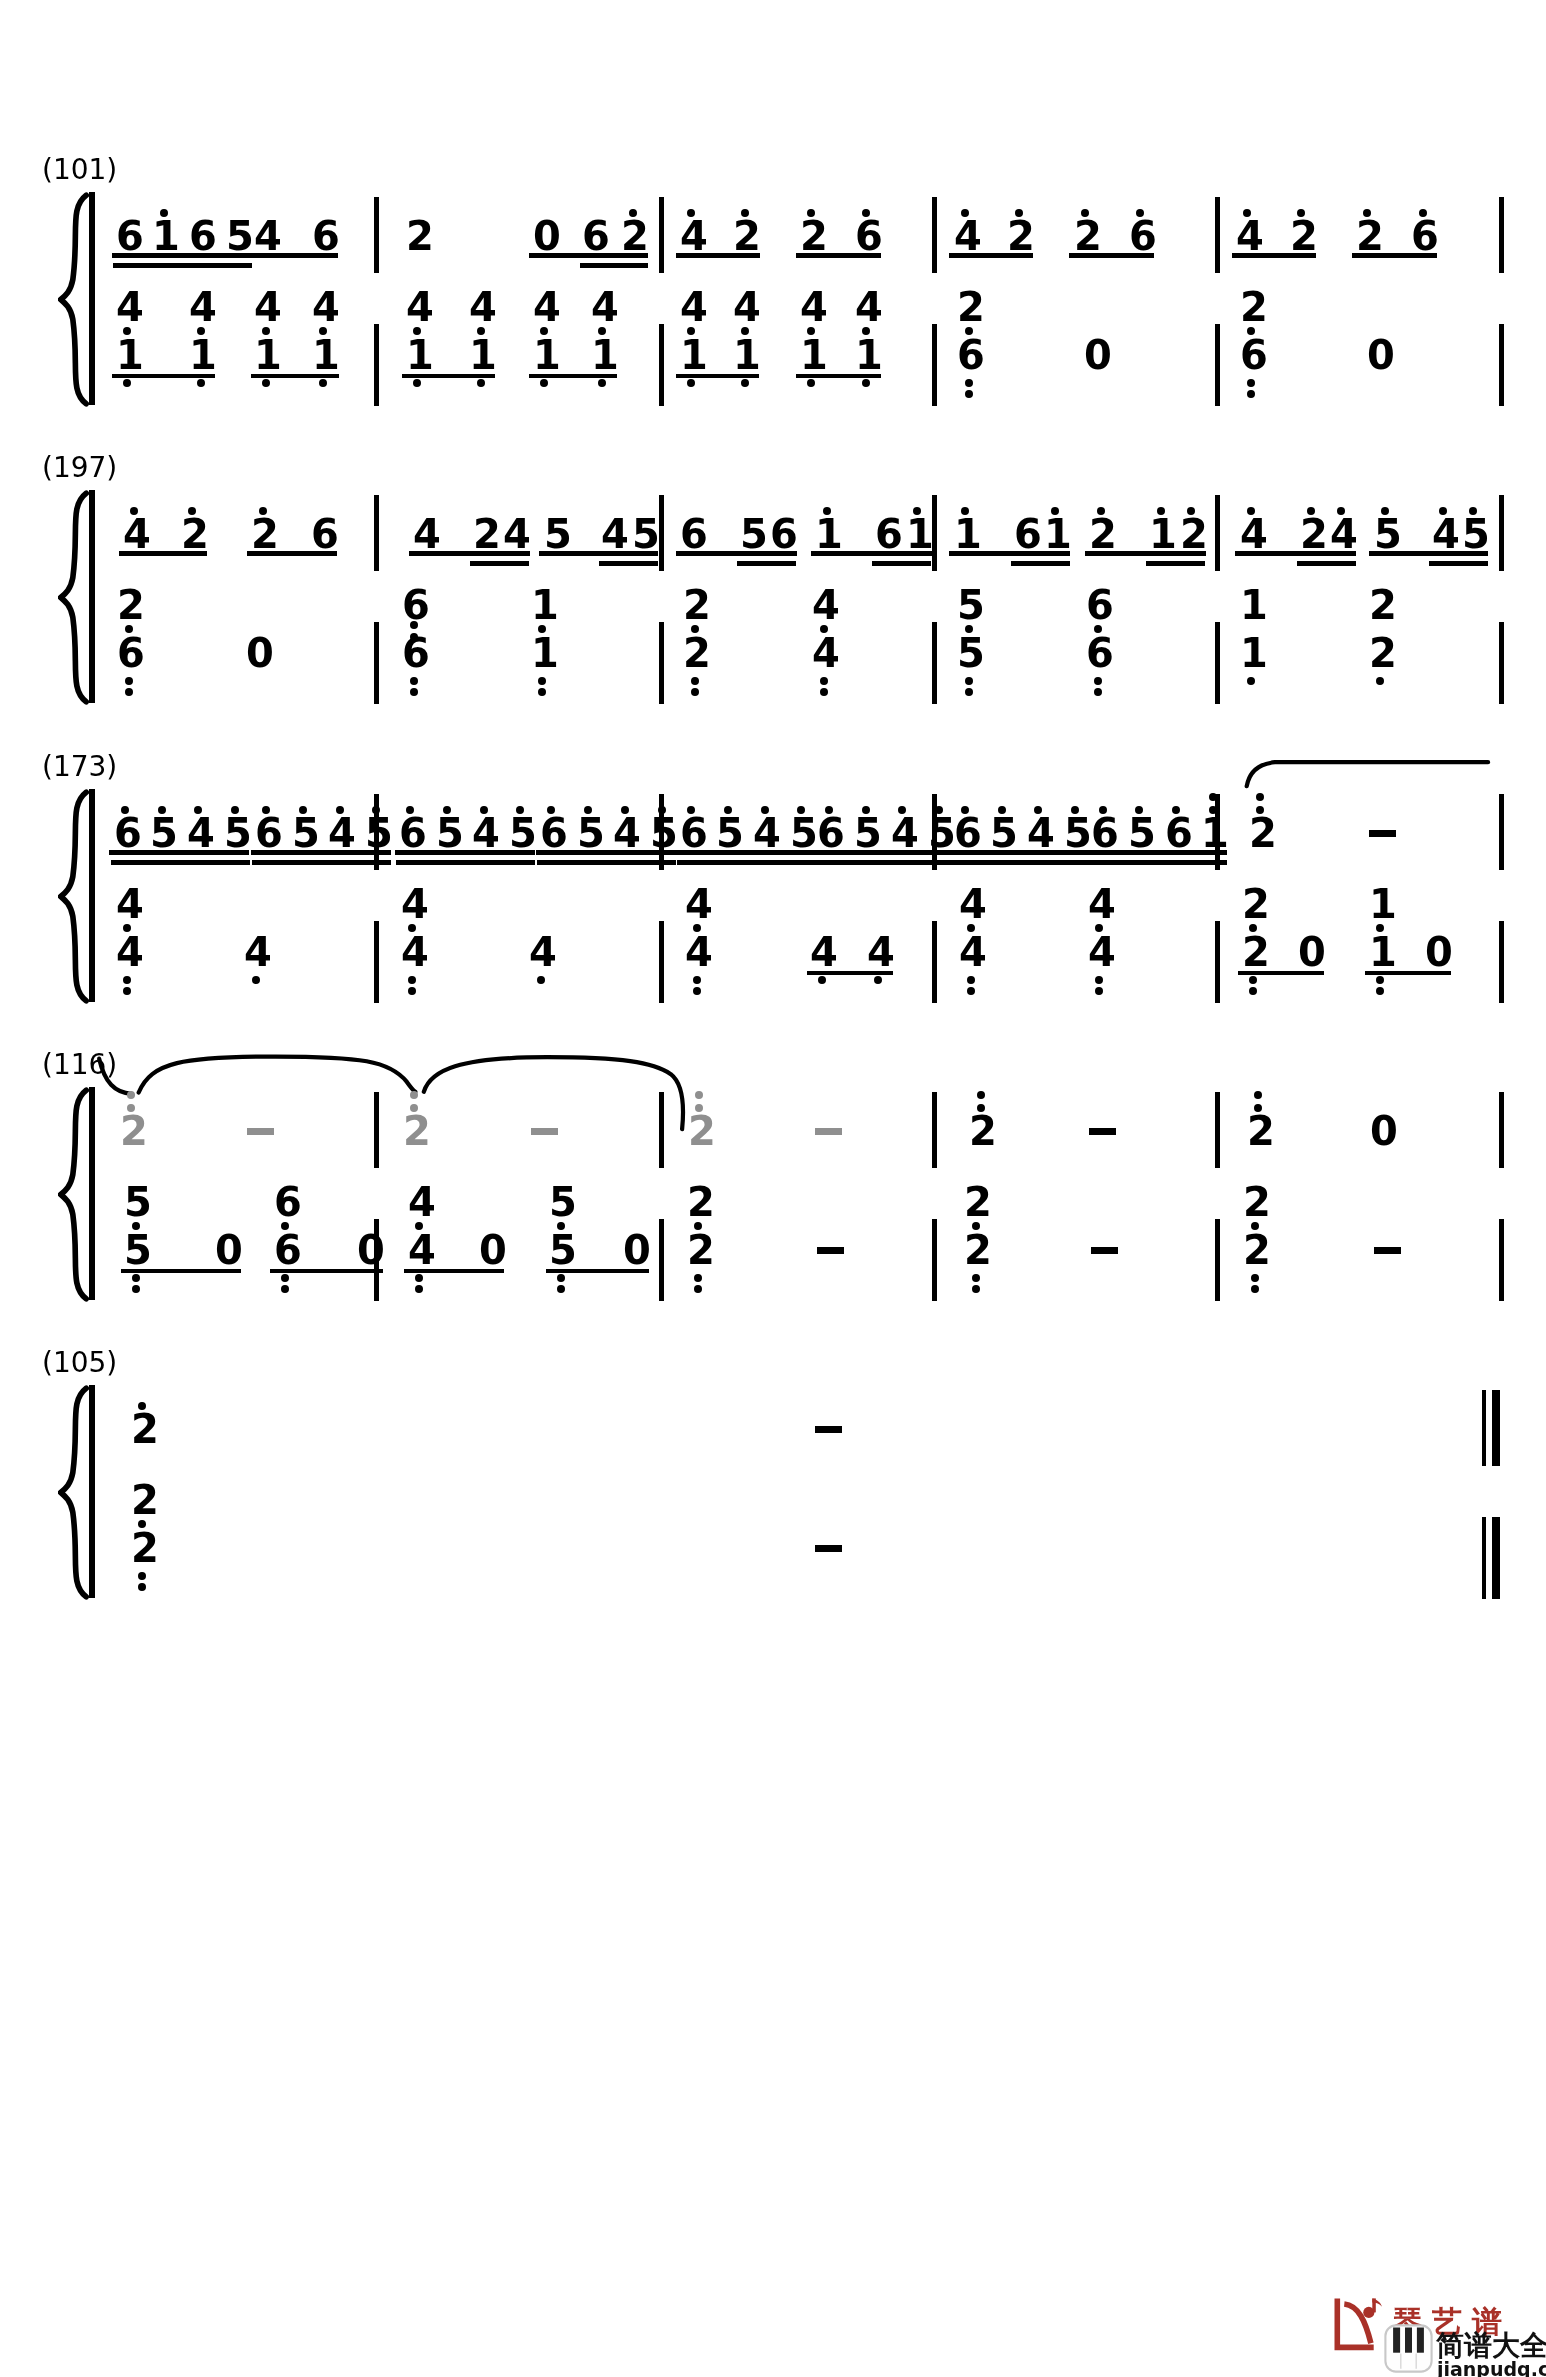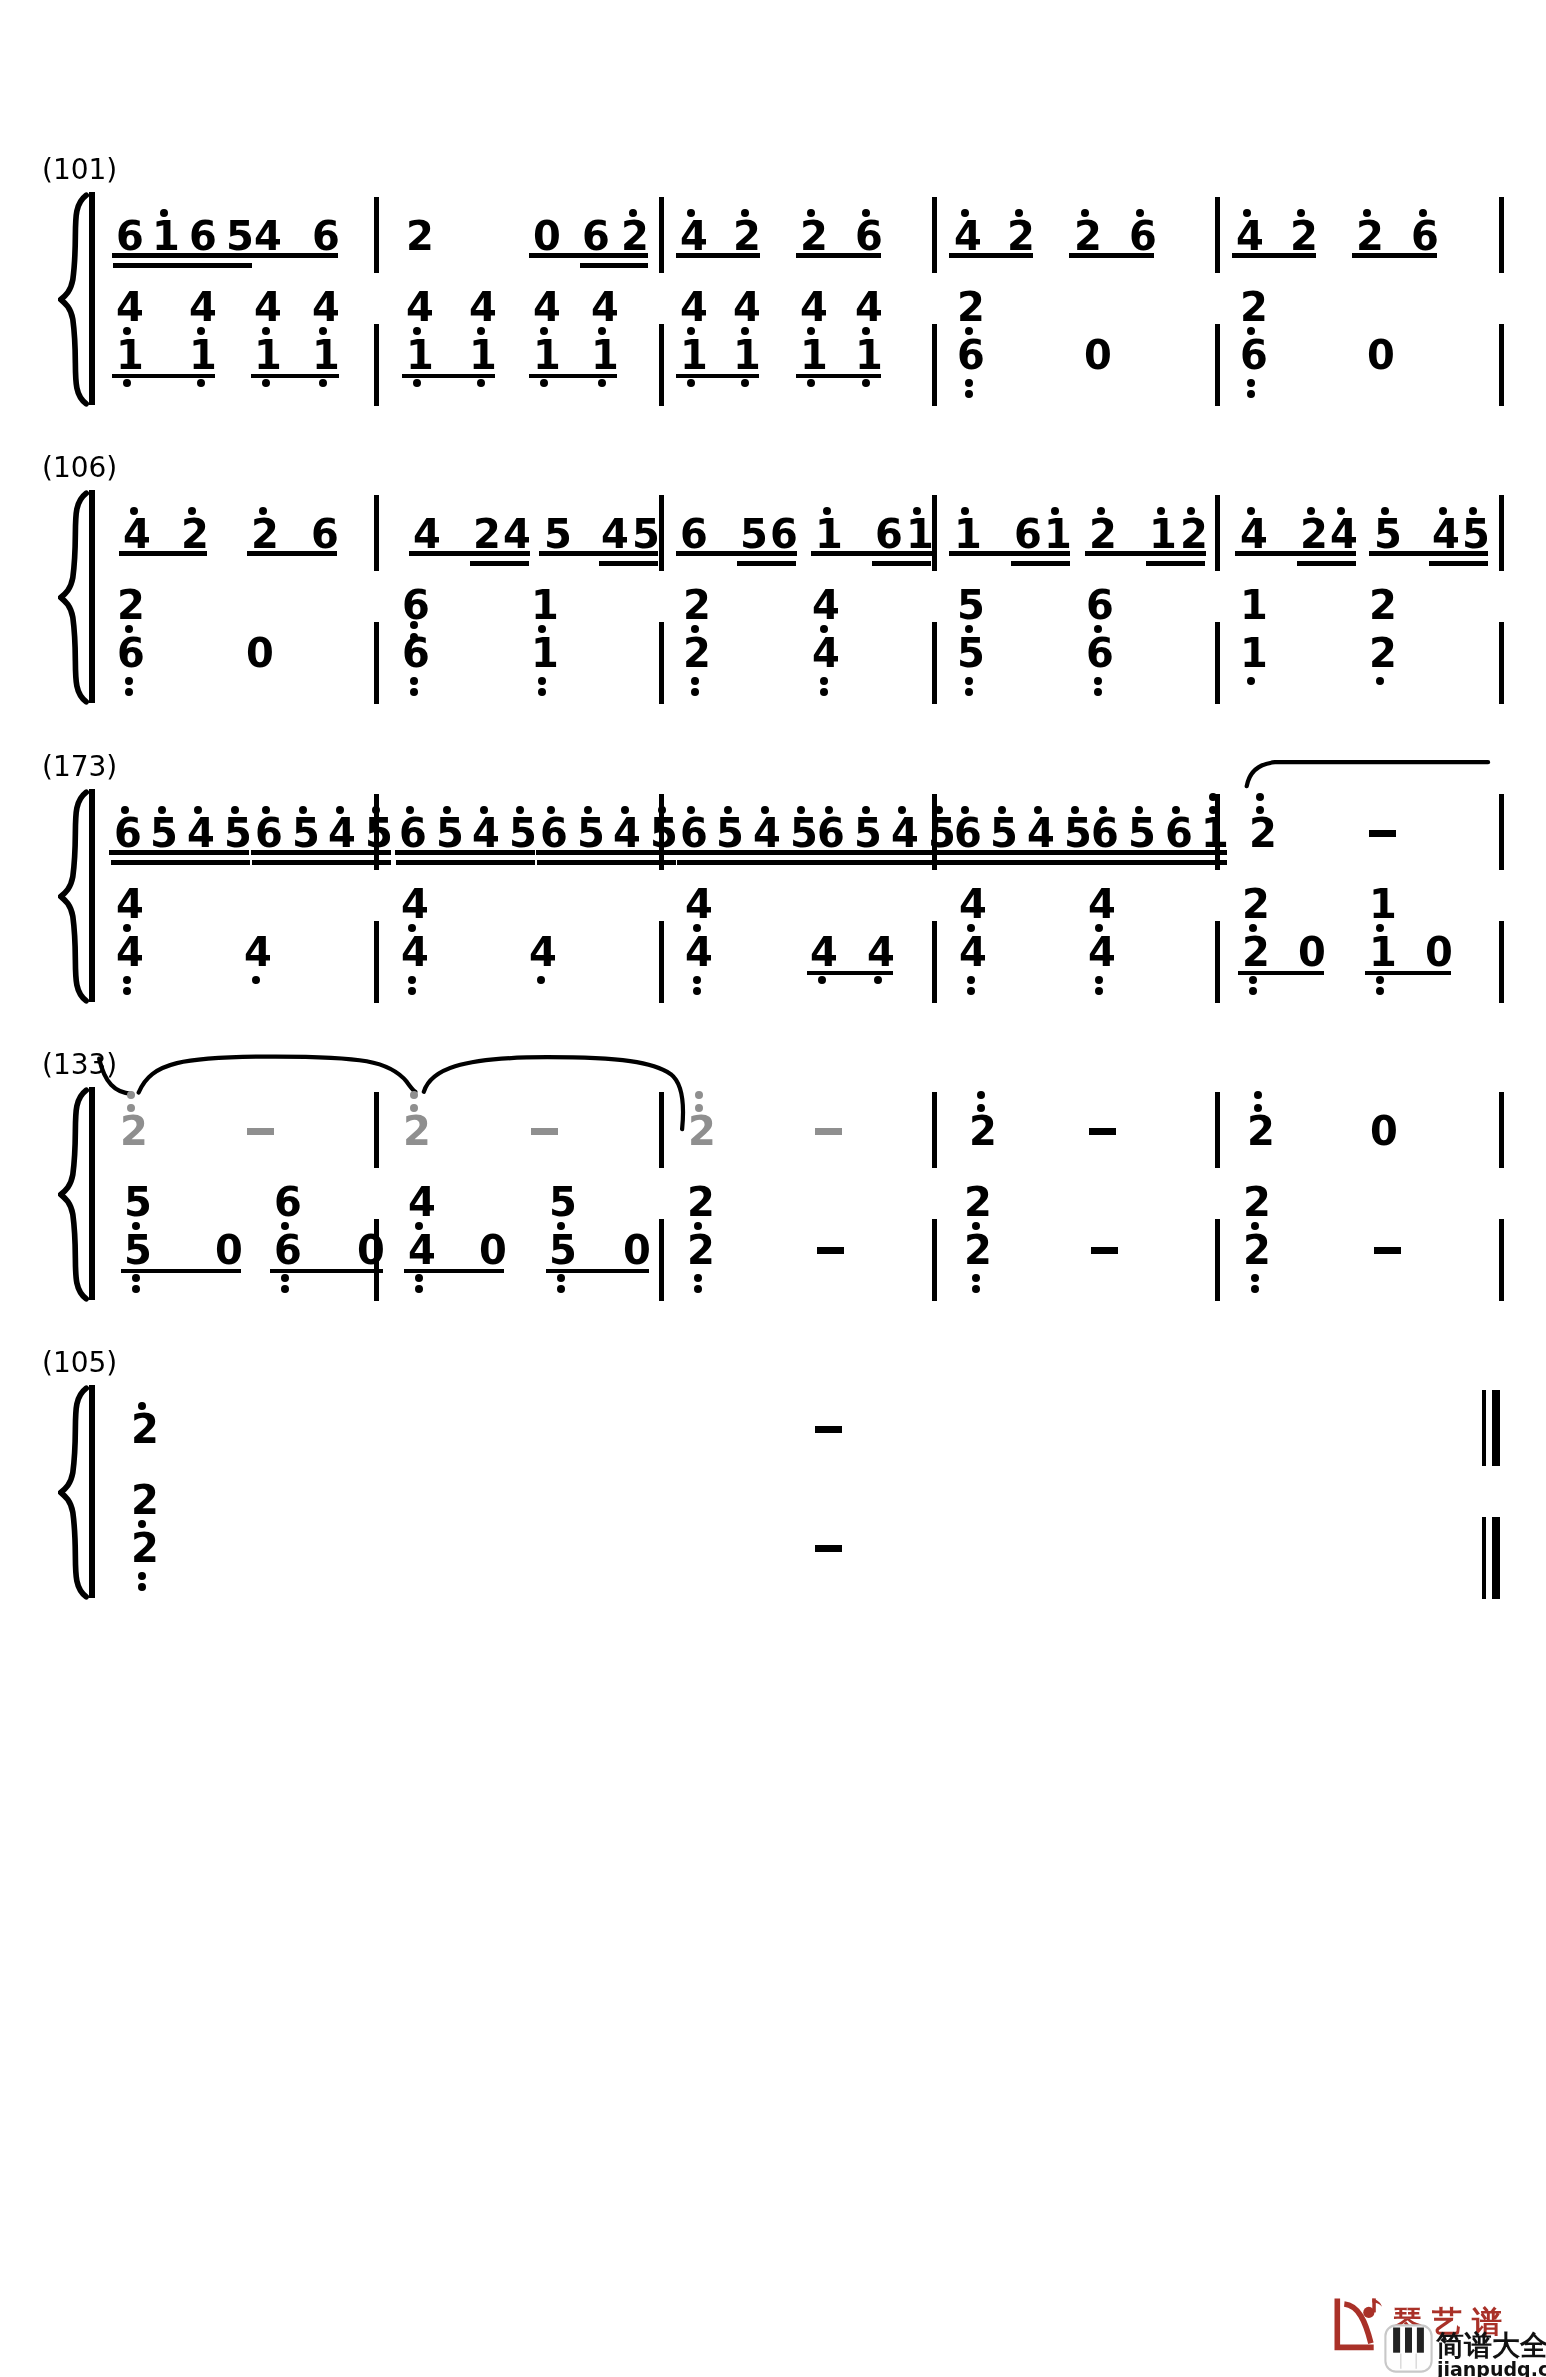--- a/index.html
+++ b/index.html
@@ -183,21 +183,21 @@
       <div class="dot" style="left: 965px; top: 233px;"></div>
       <div class="num" style="left: 1084px; top: 198px;">0</div>
       <div class="num" style="left: 1240px; top: 150px;">2</div>
       <div class="dot" style="left: 1247px; top: 170px;"></div>
       <div class="num" style="left: 1240px; top: 198px;">6</div>
       <div class="dot" style="left: 1247px; top: 222px;"></div>
       <div class="dot" style="left: 1247px; top: 233px;"></div>
       <div class="num" style="left: 1367px; top: 198px;">0</div>
     </div>
     <div class="sys" style="top: 455px;">
-      <div class="syslabel">(106)</div>
+      <div class="syslabel">(197)</div>
       <div class="bracewrap" style="left: 58px; top: 35px;"><svg width="31" height="215" viewBox="0 0 44 304">
           <path d="M40 4 C16 22 30 58 21 124 C18 140 11 146 4 152 C11 158 18 164 21 180 C30 246 16 282 40 300" fill="none" stroke="#000" stroke-width="8" stroke-linecap="round"></path>
         </svg></div>
       <div class="bar" style="left: 89px; top: 35px; width: 5.6px; height: 213px;"></div>
       <div class="bar" style="left: 374px; top: 40px; width: 5px; height: 76px;"></div>
       <div class="bar" style="left: 374px; top: 167px; width: 5px; height: 82px;"></div>
       <div class="bar" style="left: 659px; top: 40px; width: 5px; height: 76px;"></div>
       <div class="bar" style="left: 659px; top: 167px; width: 5px; height: 82px;"></div>
       <div class="bar" style="left: 932px; top: 40px; width: 5px; height: 76px;"></div>
       <div class="bar" style="left: 932px; top: 167px; width: 5px; height: 82px;"></div>
@@ -455,21 +455,21 @@
       <div class="beam" style="left: 1238px; top: 217px; width: 86px; height: 4.2px;"></div>
       <div class="num" style="left: 1369px; top: 150px;">1</div>
       <div class="dot" style="left: 1376px; top: 170px;"></div>
       <div class="num" style="left: 1369px; top: 198px;">1</div>
       <div class="dot" style="left: 1376px; top: 222px;"></div>
       <div class="dot" style="left: 1376px; top: 233px;"></div>
       <div class="num" style="left: 1425px; top: 198px;">0</div>
       <div class="beam" style="left: 1365px; top: 217px; width: 86px; height: 4.2px;"></div>
     </div>
     <div class="sys" style="top: 1052px;">
-      <div class="syslabel">(133)</div>
+      <div class="syslabel">(116)</div>
       <div class="bracewrap" style="left: 58px; top: 35px;"><svg width="31" height="215" viewBox="0 0 44 304">
           <path d="M40 4 C16 22 30 58 21 124 C18 140 11 146 4 152 C11 158 18 164 21 180 C30 246 16 282 40 300" fill="none" stroke="#000" stroke-width="8" stroke-linecap="round"></path>
         </svg></div>
       <div class="bar" style="left: 89px; top: 35px; width: 5.6px; height: 213px;"></div>
       <div class="bar" style="left: 374px; top: 40px; width: 5px; height: 76px;"></div>
       <div class="bar" style="left: 374px; top: 167px; width: 5px; height: 82px;"></div>
       <div class="bar" style="left: 659px; top: 40px; width: 5px; height: 76px;"></div>
       <div class="bar" style="left: 659px; top: 167px; width: 5px; height: 82px;"></div>
       <div class="bar" style="left: 932px; top: 40px; width: 5px; height: 76px;"></div>
       <div class="bar" style="left: 932px; top: 167px; width: 5px; height: 82px;"></div>

